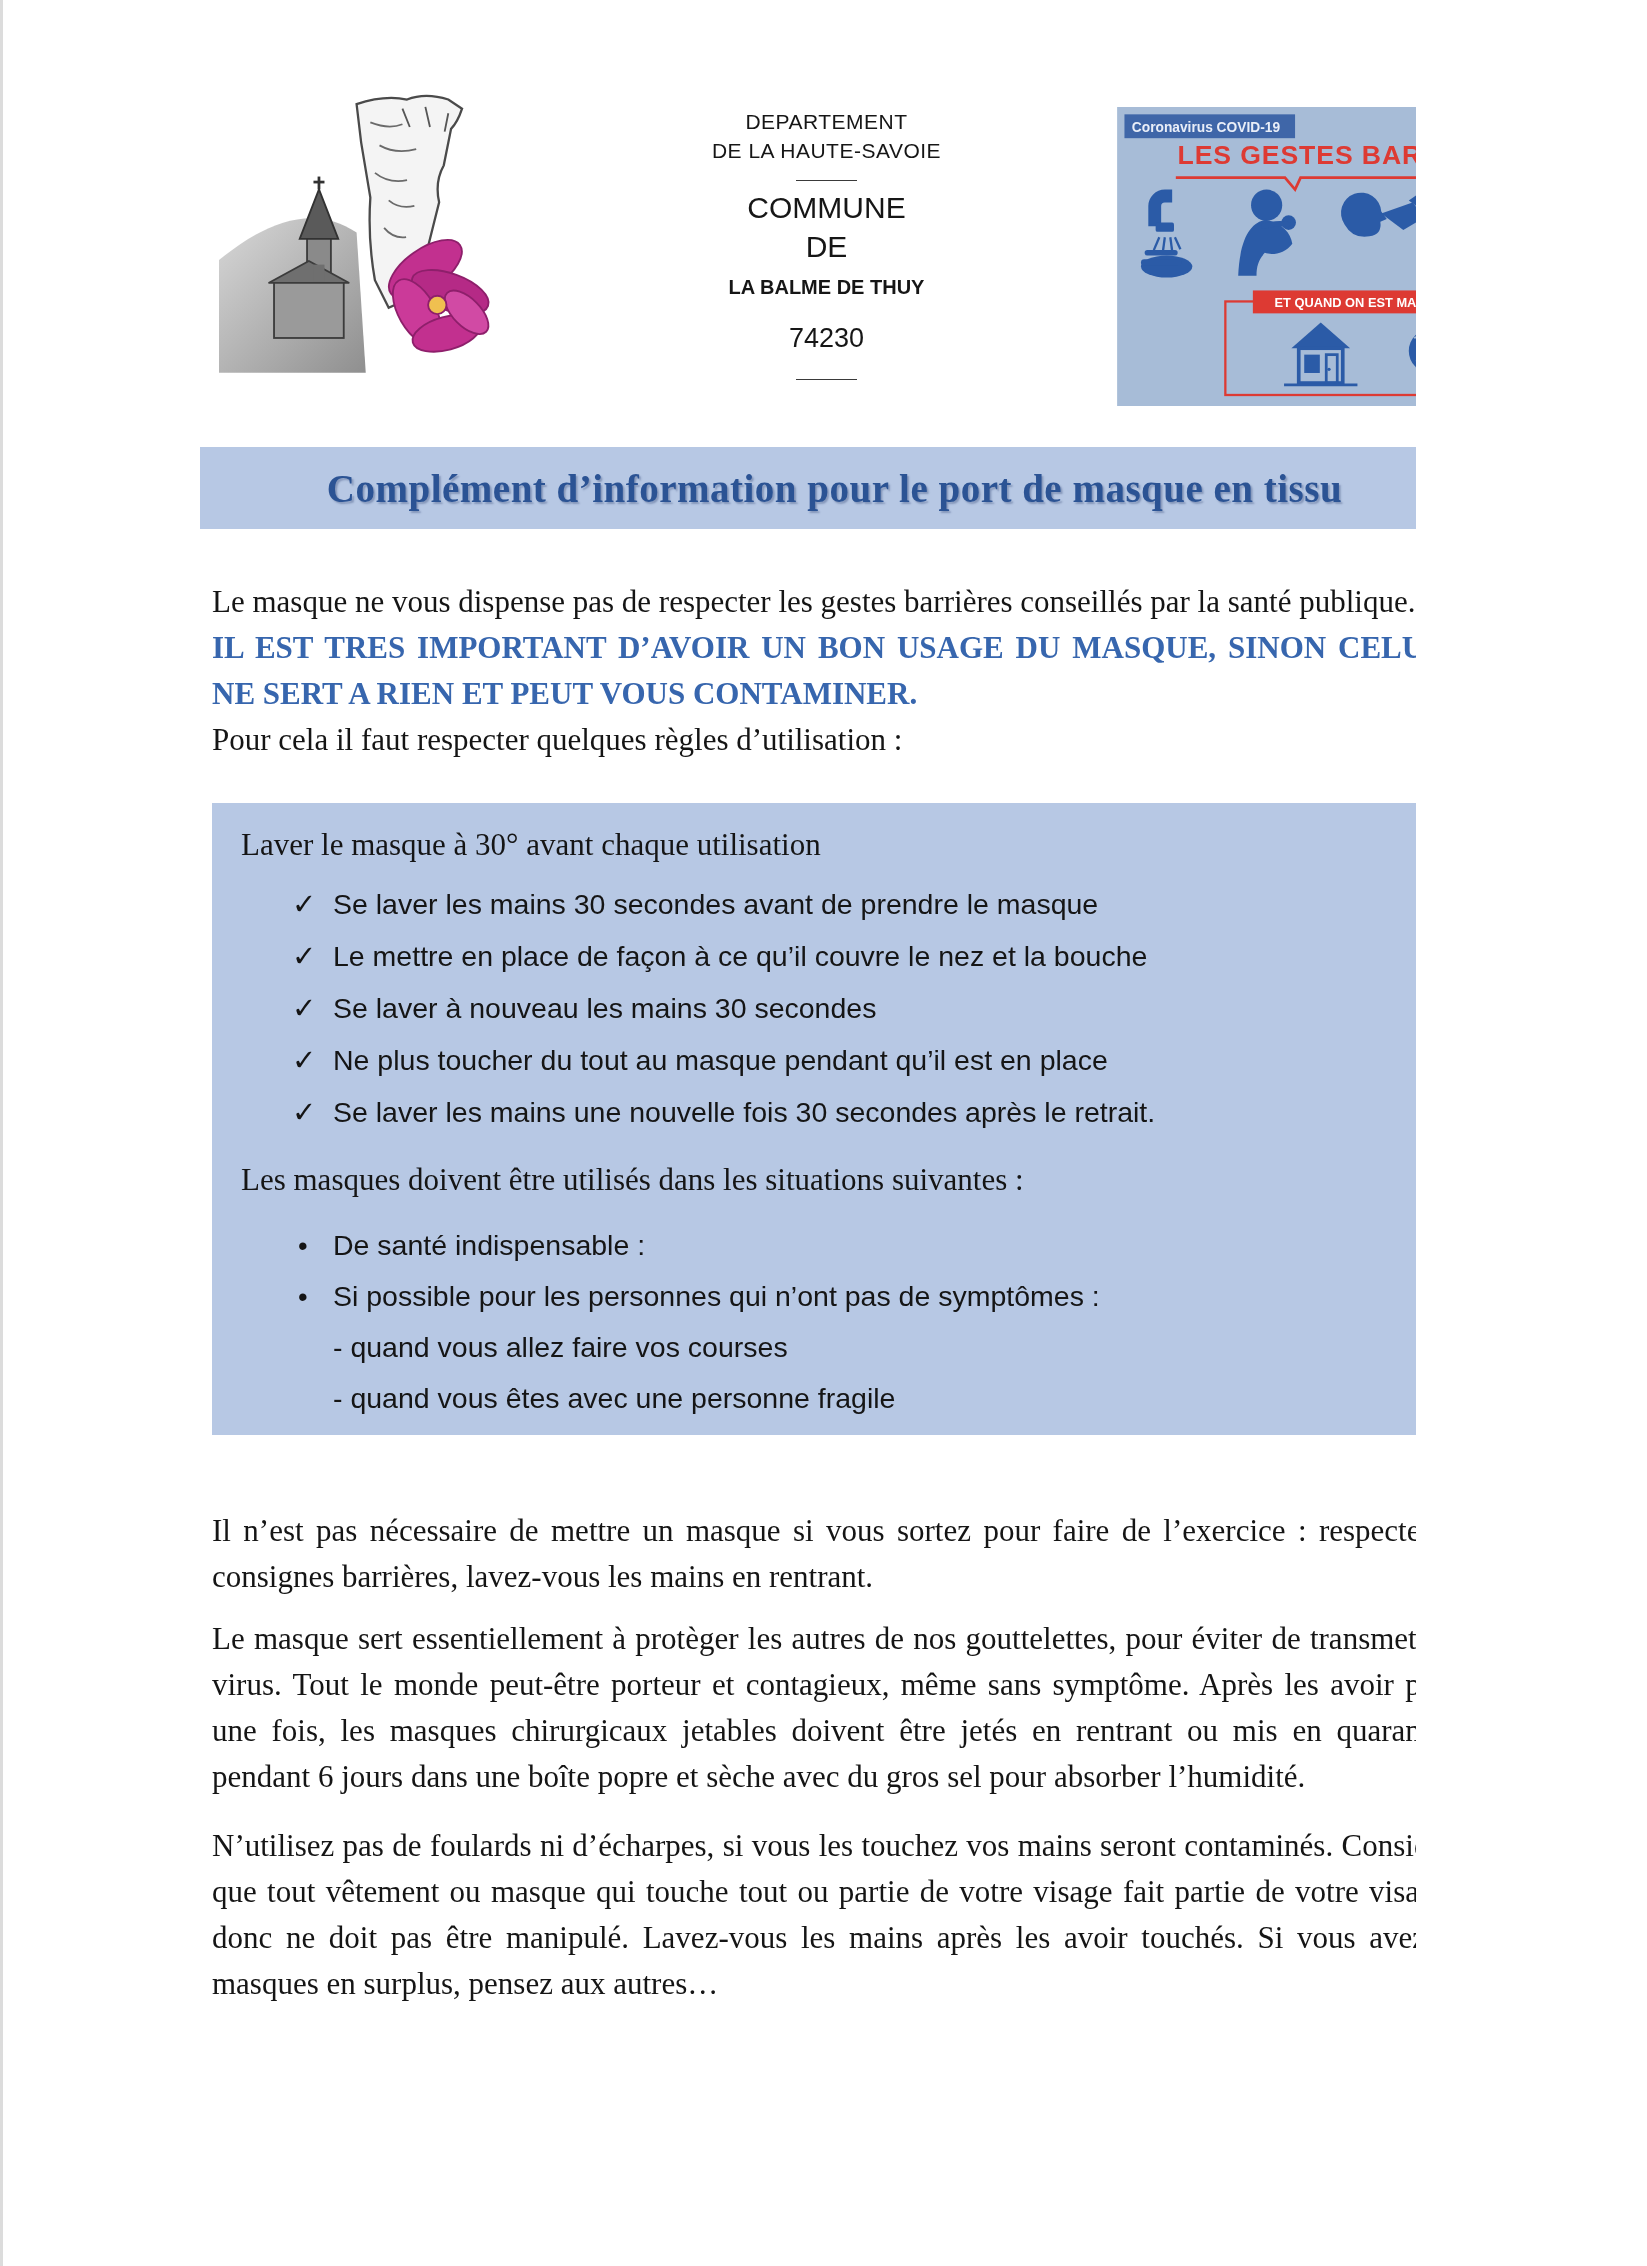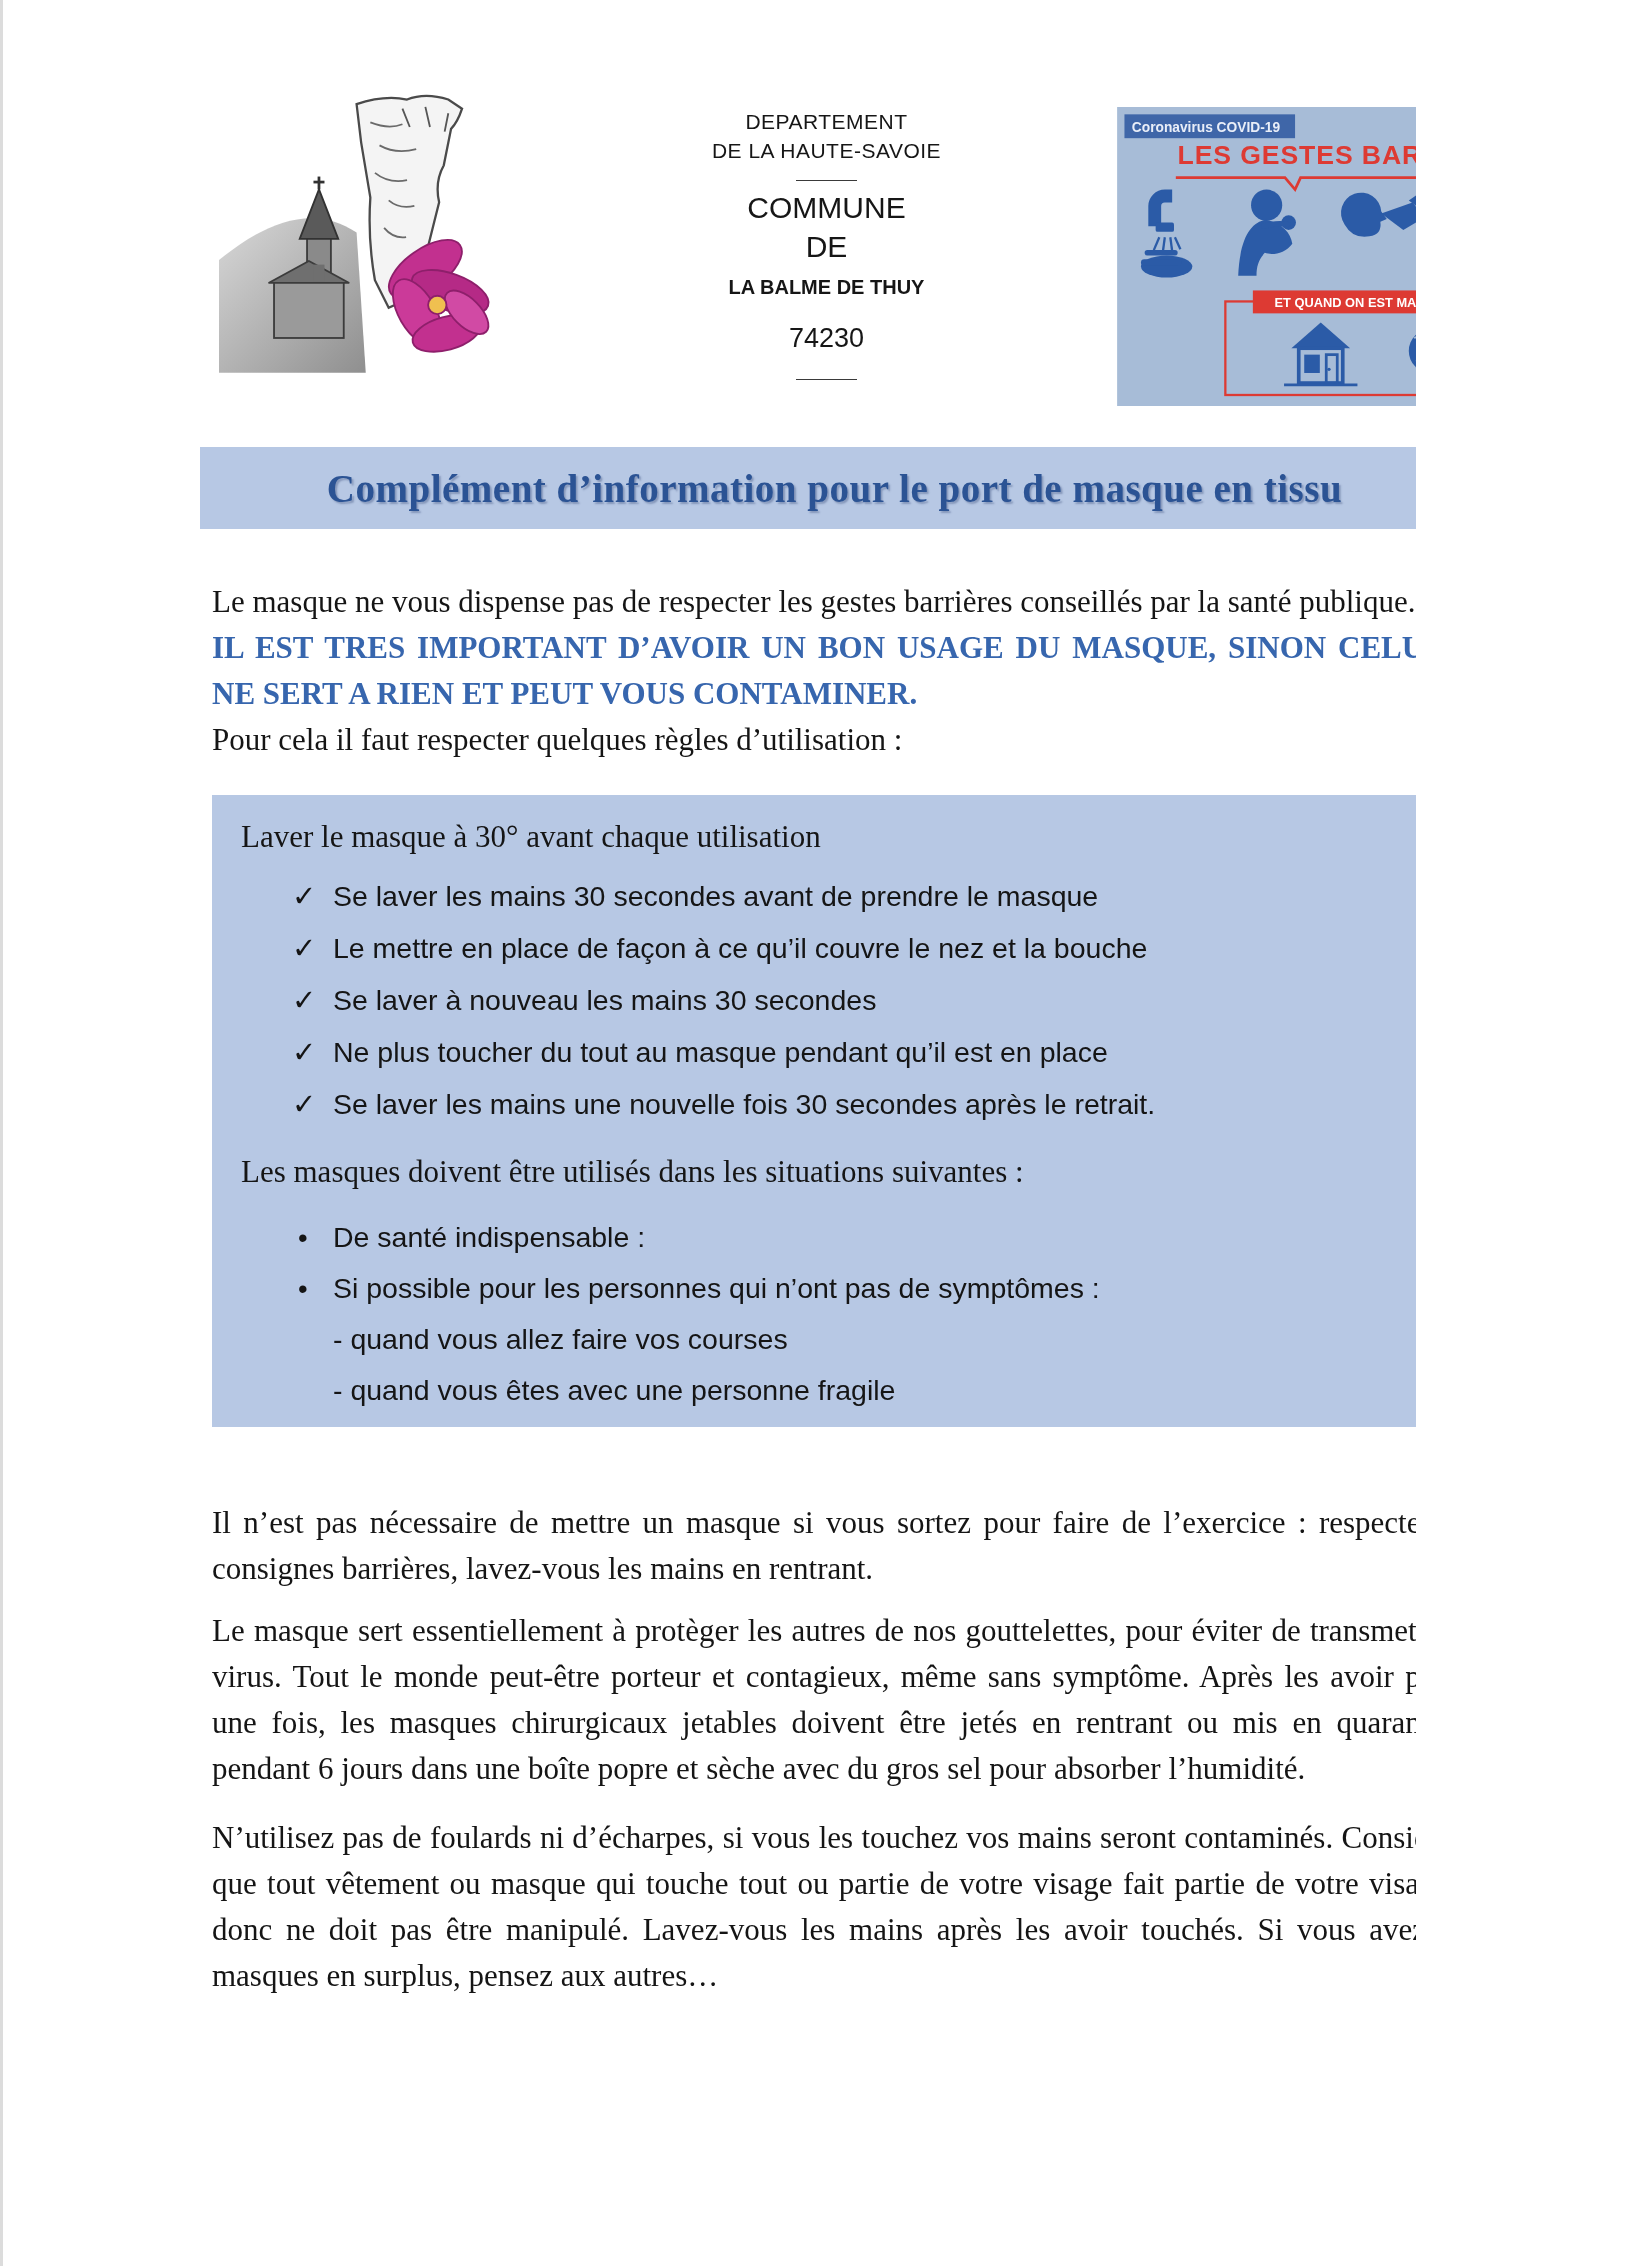--- a/index.html
+++ b/index.html
@@ -43,21 +43,21 @@
 
   
   .bodycol{position:absolute;left:212px;top:579px;width:1269px;}
   .bodycol p{margin:0;font-size:31px;line-height:46px;text-align:justify;}
   .warning{font-weight:bold;color:#3766ae;}
 
   
   .rules-box{
     box-sizing:border-box;
     width:1257px;height:632px;
-    margin-top:32px;
+    margin-top:40px;
     background:#b7c8e4;
     padding:22px 27.5px 0 29px;
   }
   .rules-heading{font-size:31px;line-height:40px;}
   .checks{list-style:none;margin:13px 0 0 0;padding:0;
     font-family:"Liberation Sans","DejaVu Sans",sans-serif;font-size:28.5px;}
   .checks li{position:relative;height:52px;line-height:52px;padding-left:92px;}
   .check-glyph{position:absolute;left:51px;top:0;font-weight:bold;font-size:29px;}
   .situations{font-size:31px;line-height:40px;margin-top:22px;}
   .bullets{list-style:none;margin:20px 0 0 0;padding:0;

